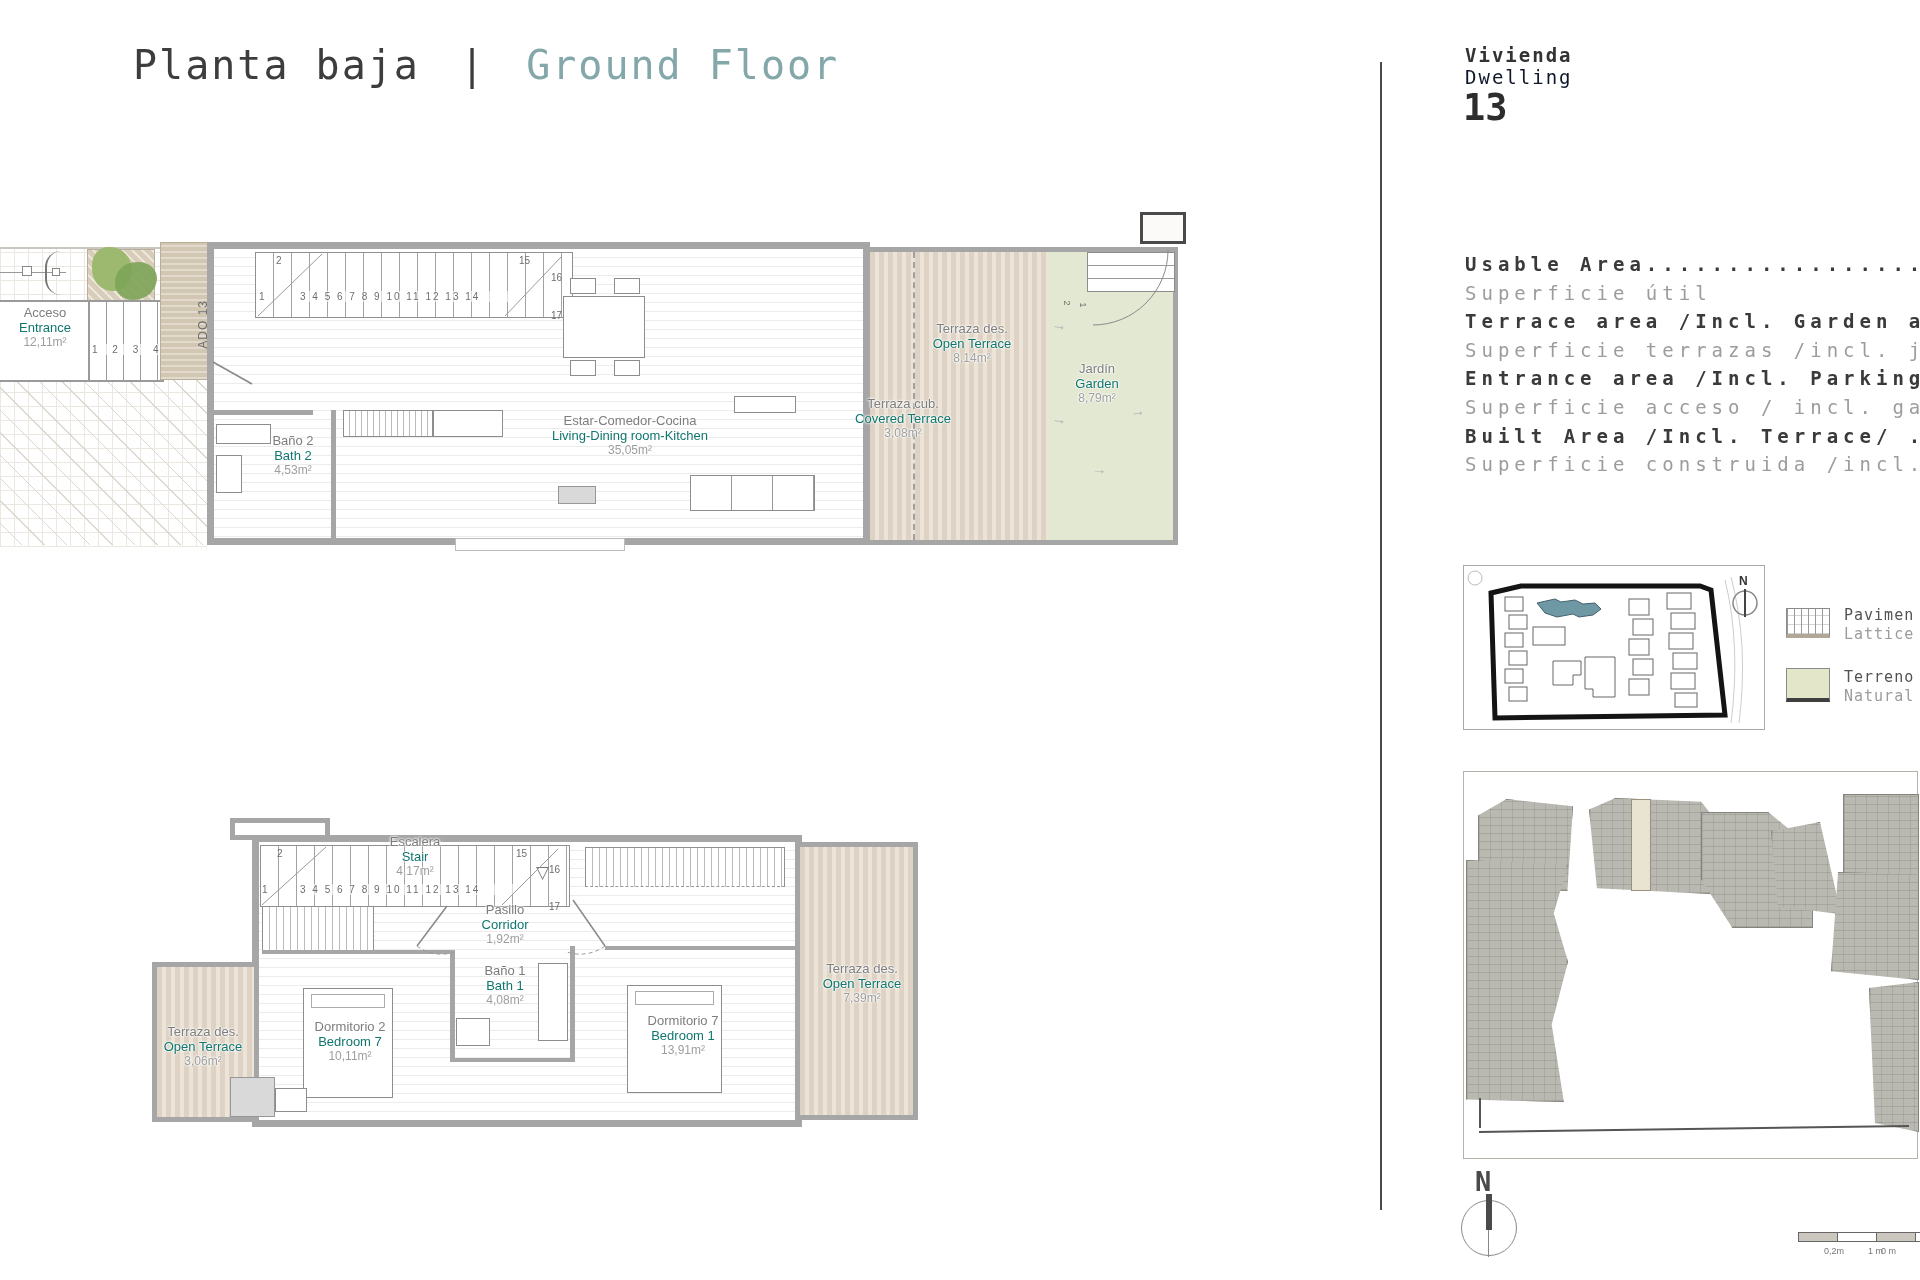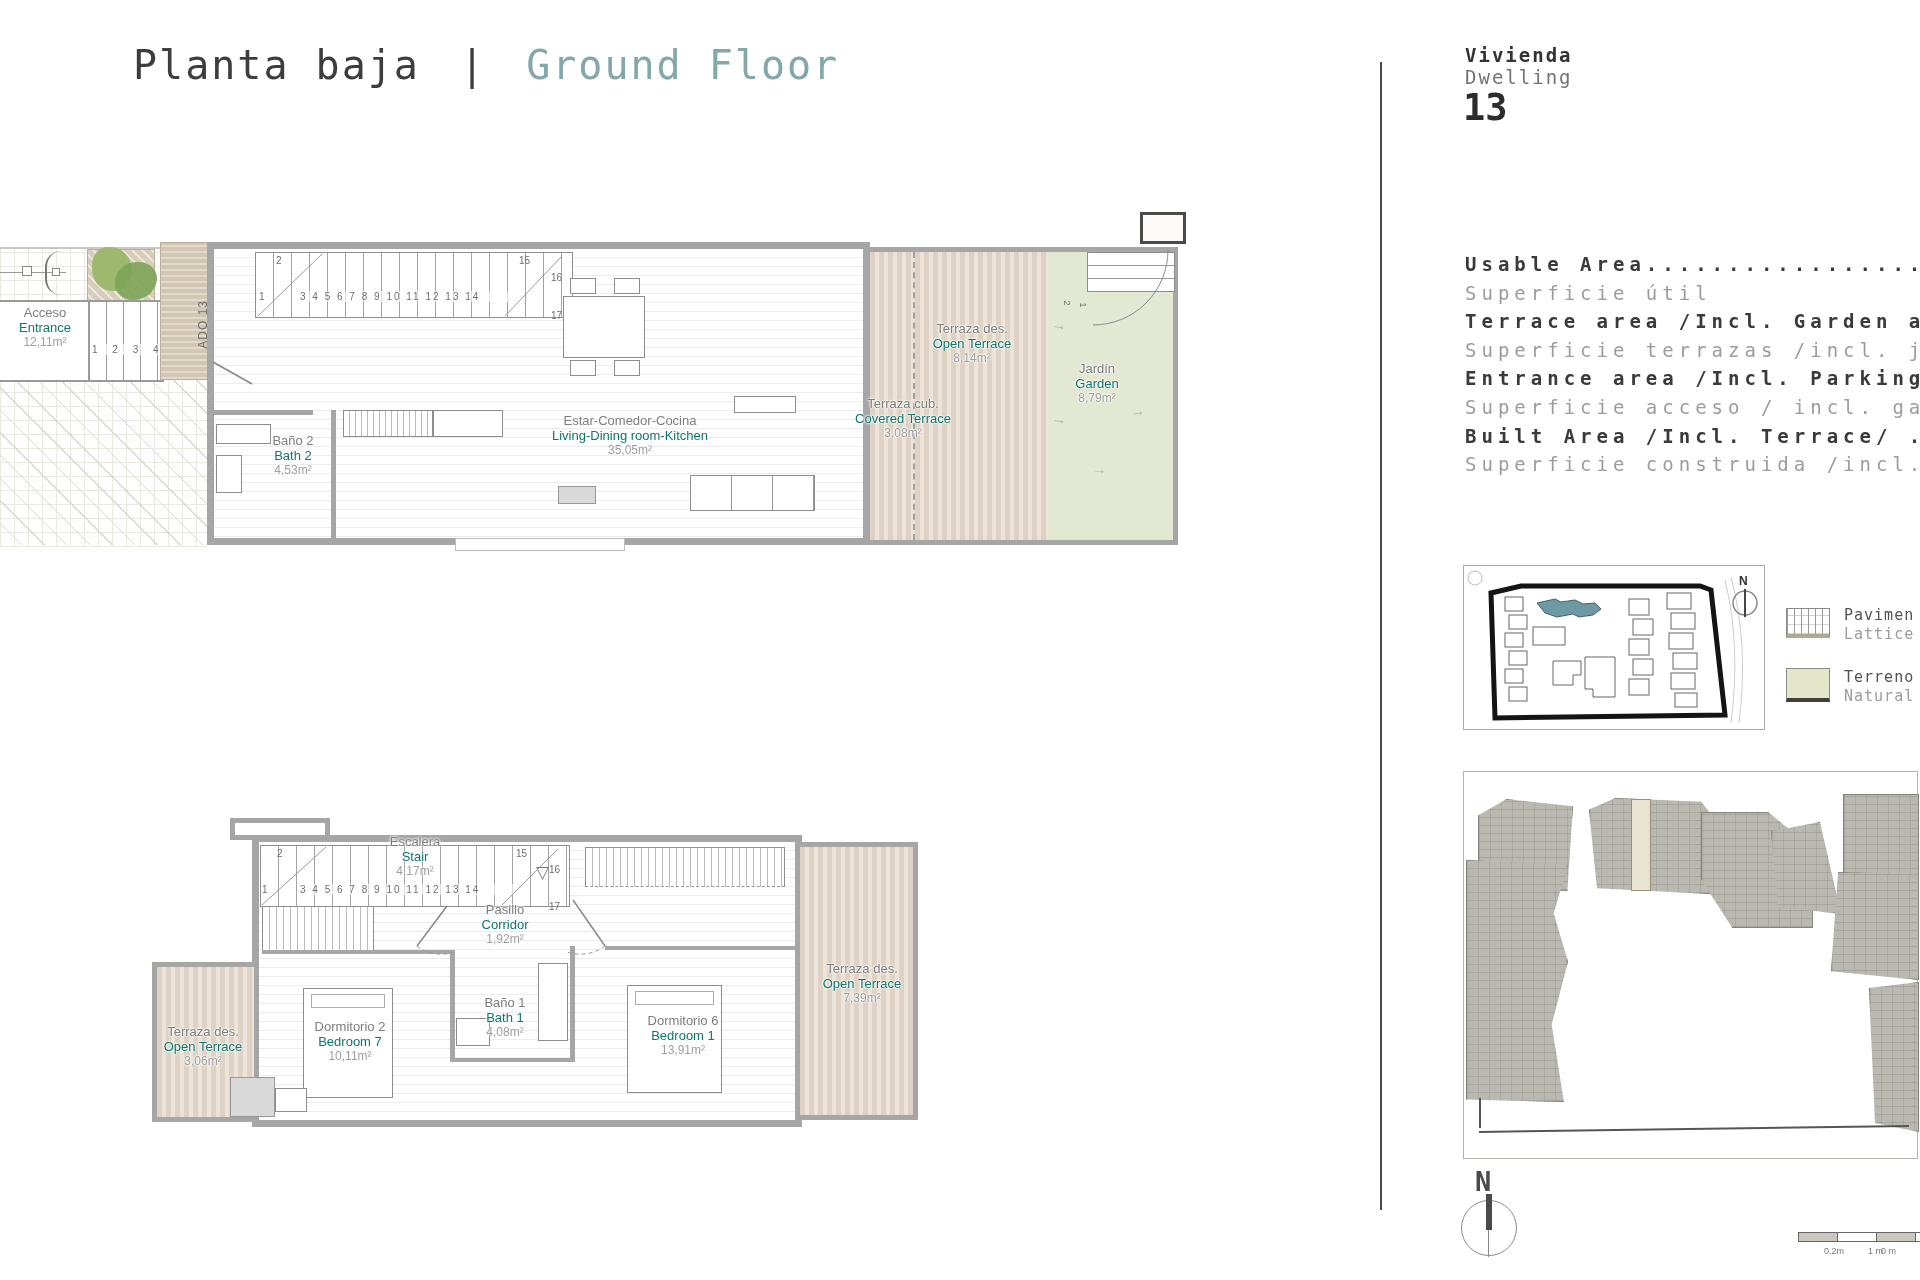--- a/index.html
+++ b/index.html
@@ -38,21 +38,21 @@
   .diaghatch{background-image:repeating-linear-gradient(45deg,transparent 0 15px,#dcd8d0 15px 16px);}
   .walkway{background-color:#d2c7b2;
            background-image:repeating-linear-gradient(0deg,rgba(255,255,255,.35) 0 2px,transparent 2px 6px);}
   .walkway-label{position:absolute;writing-mode:vertical-rl;transform:rotate(180deg);
                  font-size:12px;color:#6e6e6e;letter-spacing:1px;}
 
   
   .divider{position:absolute;left:1380px;top:62px;width:2px;height:1148px;background:#4a4a4a;}
   .mono{font-family:"DejaVu Sans Mono",monospace;}
   .dw-es{position:absolute;left:1465px;top:44px;font-size:19px;font-weight:bold;color:#333;letter-spacing:2px;}
-  .dw-en{position:absolute;left:1465px;top:66px;font-size:19px;color:#737373;letter-spacing:2px;}
+  .dw-en{position:absolute;left:1465px;top:66px;font-size:19px;color:#0f172a;letter-spacing:2px;}
   .dw-no{position:absolute;left:1463px;top:86px;font-size:37px;font-weight:bold;color:#2d2d2d;}
   .specs{position:absolute;left:1465px;top:250px;width:455px;overflow:hidden;white-space:nowrap;
          font-size:19px;letter-spacing:5px;line-height:28.6px;}
   .spec-en{font-weight:bold;color:#3a3a3a;}
   .spec-es{color:#9c9c9c;}
 
   .legend-text{position:absolute;width:80px;overflow:hidden;font-size:15px;line-height:19px;
                letter-spacing:1px;white-space:nowrap;}
   .legend-text .l1{color:#525252;}
   .legend-text .l2{color:#9c9c9c;}
@@ -217,40 +217,40 @@
     <div class="es">Pasillo</div>
     <div class="en">Corridor</div>
     <div class="ar">1,92m²</div>
   </div>
 
   <div class="abs wall" style="left:450px;top:950px;width:5px;height:112px;"></div>
   <div class="abs wall" style="left:570px;top:946px;width:5px;height:116px;"></div>
   <div class="abs wall" style="left:450px;top:1058px;width:125px;height:4px;"></div>
   <div class="furn" style="left:538px;top:963px;width:30px;height:78px;"></div>
   <div class="furn" style="left:456px;top:1018px;width:34px;height:28px;"></div>
-  <div class="room-label" style="left:505px;top:964px;margin-top:32px;">
+  <div class="room-label" style="left:505px;top:964px;">
     <div class="es">Baño 1</div>
     <div class="en">Bath 1</div>
     <div class="ar">4,08m²</div>
   </div>
 
   <div class="abs wall" style="left:262px;top:950px;width:190px;height:4px;"></div>
   <div class="furn" style="left:303px;top:988px;width:90px;height:110px;"></div>
   <div class="furn" style="left:311px;top:994px;width:74px;height:14px;border-color:#ababab;"></div>
   <div class="room-label" style="left:350px;top:1020px;">
     <div class="es">Dormitorio 2</div>
     <div class="en">Bedroom 7</div>
     <div class="ar">10,11m²</div>
   </div>
 
   <div class="abs wall" style="left:605px;top:946px;width:192px;height:4px;"></div>
   <div class="furn" style="left:627px;top:985px;width:95px;height:108px;"></div>
   <div class="furn" style="left:635px;top:991px;width:79px;height:14px;border-color:#ababab;"></div>
   <div class="room-label" style="left:683px;top:1014px;">
-    <div class="es">Dormitorio 6</div>
+    <div class="es">Dormitorio 7</div>
     <div class="en">Bedroom 1</div>
     <div class="ar">13,91m²</div>
   </div>
 
   <div class="gray-furn" style="left:230px;top:1077px;width:45px;height:40px;"></div>
   <div class="furn" style="left:275px;top:1088px;width:32px;height:24px;"></div>
 
   <svg style="left:0;top:0;" width="1920" height="1280" viewBox="0 0 1920 1280">
     <line x1="213" y1="362" x2="252" y2="384" stroke="#888" stroke-width="1.5"></line>
     <line x1="258" y1="316" x2="322" y2="254" stroke="#9a9a9a" stroke-width="1"></line>

